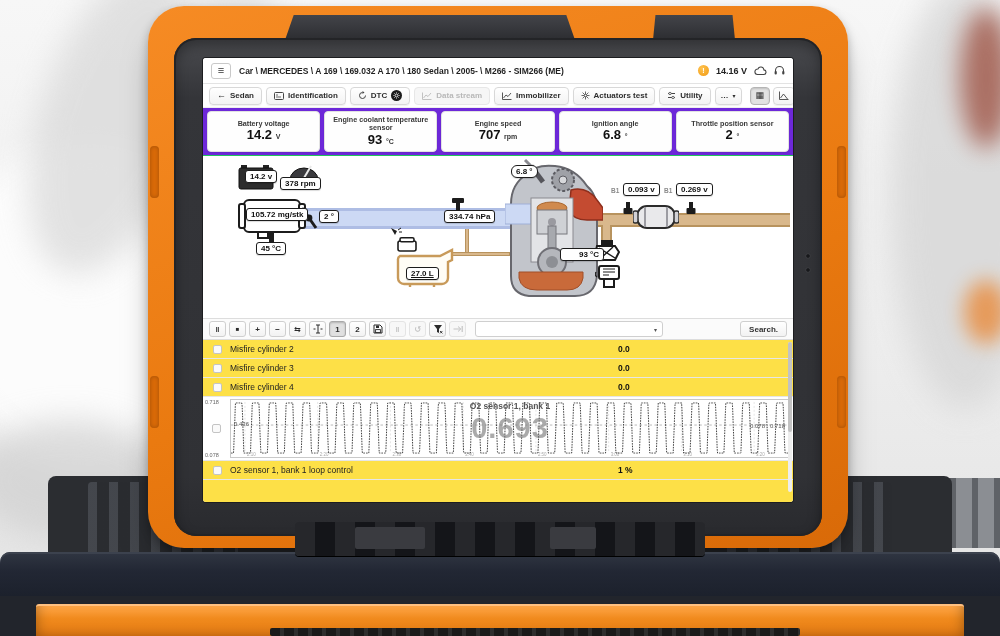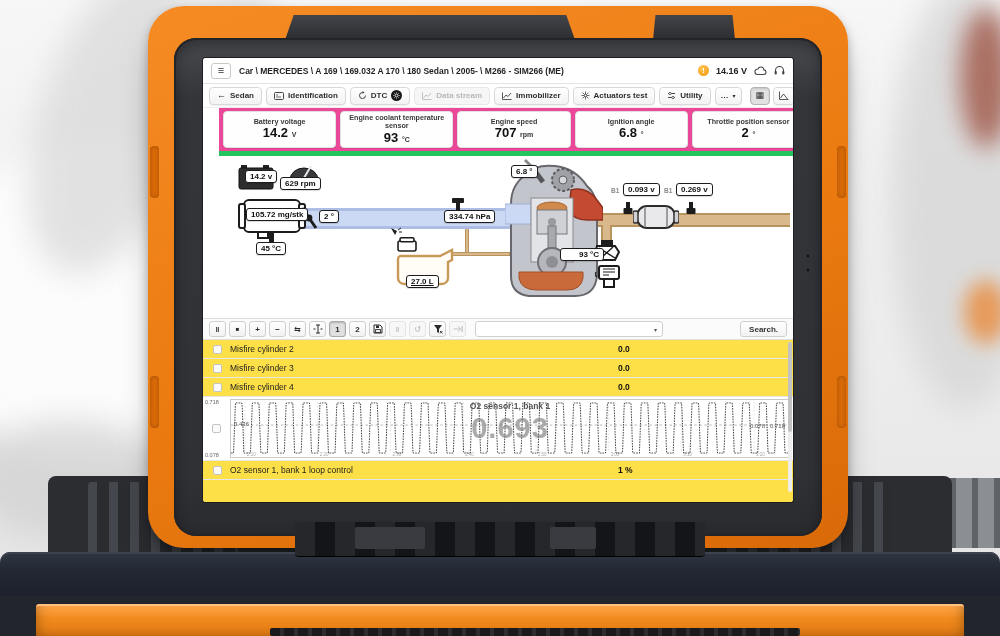--- a/index.html
+++ b/index.html
@@ -72,21 +72,21 @@
     display:inline-flex;align-items:center;gap:4px;padding:0 7px;font-size:8px;font-weight:bold;color:#2e2e2e;
     box-shadow:0 1px 1px rgba(0,0,0,.06);white-space:nowrap;}
   .btn.disabled{color:#b8b8b8;background:#f6f6f6;border-color:#e7e7e7;box-shadow:none;}
   .btn.icon-only{padding:0 5px;}
   .btn.active{background:#e2e2e2;border-color:#b5b5b5;box-shadow:0 1px 2px rgba(0,0,0,.15) inset;}
   .badge{width:11px;height:11px;border-radius:50%;background:#1b1b1b;display:inline-flex;align-items:center;justify-content:center;}
   .spacer{flex:1;}
   .viewgrp{display:flex;gap:3px;}
   .gicon{font-size:9px;line-height:1;}
 
-  .tiles{position:absolute;left:16px;top:50px;width:100%;height:48px;background:#ec4899;border-bottom:5px solid #22c55e;
+  .tiles{position:absolute;left:0;top:50px;width:100%;height:48px;background:#6d28d9;border-bottom:1px solid #22c55e;
     display:flex;gap:4px;padding:3px 4px;}
   .tile{flex:1;background:#fefefe;border:1px solid #e2e2e2;border-radius:4px;box-shadow:0 1px 2px rgba(0,0,0,.07);
     display:flex;flex-direction:column;align-items:center;justify-content:center;padding:2px 3px;text-align:center;}
   .tile .lbl{font-size:7.2px;font-weight:bold;color:#3a3a3a;line-height:1.15;}
   .tile .val{font-size:13px;font-weight:bold;color:#111;line-height:1.1;}
   .tile .unit{font-size:7px;font-weight:bold;color:#333;}
 
   
   .diagram{position:absolute;left:0;top:98px;width:100%;height:156px;background:#fff;}
   .dg{position:absolute;}
@@ -294,21 +294,21 @@
           <rect x="3" y="2" width="6" height="4" fill="#222"></rect>
             <rect x="25" y="2" width="6" height="4" fill="#222"></rect>
           <rect x="1" y="5" width="34" height="21" rx="2" fill="#2d2d2d" stroke="#111"></rect>
         </svg>
         <div class="dlabel" style="left:42px;top:14px;">14.2 v</div>
 
         <svg class="dg" style="left:84px;top:2px;z-index:2" width="34" height="24" viewBox="0 0 34 24">
           <path d="M3 22a14 12 0 1 1 28 0Z" fill="#3a3a3e" stroke="#111"></path>
           <path d="M17 20L24 8" stroke="#e8e8e8" stroke-width="2"></path>
         </svg>
-        <div class="dlabel" style="left:77px;top:21px;">629 rpm</div>
+        <div class="dlabel" style="left:77px;top:21px;">378 rpm</div>
 
         <svg class="dg" style="left:35px;top:40px;z-index:2" width="68" height="48" viewBox="0 0 68 48">
           <rect x="6" y="4" width="56" height="32" rx="5" fill="#fff" stroke="#1c1c1c" stroke-width="2"></rect>
           <rect x="1" y="8" width="6" height="24" rx="2" fill="#fff" stroke="#1c1c1c" stroke-width="2"></rect>
           <rect x="61" y="8" width="6" height="24" rx="2" fill="#fff" stroke="#1c1c1c" stroke-width="2"></rect>
           <rect x="20" y="36" width="10" height="6" fill="#fff" stroke="#1c1c1c" stroke-width="2"></rect>
           <rect x="31" y="36" width="5" height="11" fill="#1c1c1c"></rect>
         </svg>
         <div class="dlabel" style="left:43px;top:52px;">105.72 mg/stk</div>
         <div class="dlabel" style="left:53px;top:86px;">45 °C</div>
@@ -330,40 +330,40 @@
             <path d="M9 4l3-2M10 6l3 0" stroke="#1c1c1c" stroke-width="1"></path>
         </svg>
         <svg class="dg" style="left:193px;top:81px;z-index:2" width="22" height="16" viewBox="0 0 22 16">
           <rect x="2" y="4" width="18" height="10" rx="2" fill="#fff" stroke="#1c1c1c" stroke-width="1.6"></rect>
           <rect x="4" y="0.8" width="14" height="4" rx="1.5" fill="#fff" stroke="#1c1c1c" stroke-width="1.6"></rect>
         </svg>
         <svg class="dg" style="left:191px;top:92px;z-index:2" width="62" height="40" viewBox="0 0 62 40">
           <path d="M6 8h40l12-6v10l-4 2v16a6 6 0 0 1-6 6H10a6 6 0 0 1-6-6V12a4 4 0 0 1 2-4Z" fill="#fffdf6" stroke="#c89a5a" stroke-width="2.4"></path>
           <path d="M16 36v3M40 36v3" stroke="#c89a5a" stroke-width="2.4"></path>
         </svg>
-        <div class="dlabel" style="left:203px;top:119px;text-decoration:underline;">27.0 L</div>
+        <div class="dlabel" style="left:203px;top:111px;text-decoration:underline;">27.0 L</div>
 
         <svg class="dg" style="left:302px;top:2px;z-index:2" width="98" height="144" viewBox="0 0 98 144">
           <path d="M22 16Q30 6 50 8q20 2 32 20q12 10 10 34v56q-2 20-22 20H24q-18-2-18-20V46q0-20 16-30Z" fill="#c2c5cb" stroke="#67676d" stroke-width="2"></path>
           <path d="M66 32q16-4 26 10l6 8v12H82q-14 0-18-10Z" fill="#c44b31" stroke="#8e2f1d" stroke-width="1.5"></path>
           <rect x="0" y="46" width="26" height="20" fill="#ccd9f4" stroke="#9fb0d8"></rect>
           <rect x="26" y="40" width="42" height="64" fill="#e3e4e7" stroke="#8a8a90"></rect>
           <ellipse cx="47" cy="50" rx="15" ry="6" fill="#d08a4e" stroke="#a9662e"></ellipse>
           <rect x="32" y="52" width="30" height="24" fill="#cfd1d5" stroke="#77777d"></rect>
           <circle cx="47" cy="64" r="4" fill="#9a9aa0"></circle>
           <rect x="43" y="68" width="8" height="32" fill="#a7a9ae" stroke="#77777d"></rect>
           <circle cx="47" cy="104" r="14" fill="#b5b7bc" stroke="#707076" stroke-width="2"></circle>
           <circle cx="47" cy="104" r="6" fill="#8d8f94"></circle>
           <path d="M14 120q2 12 18 12h30q14 0 16-12v-6H14Z" fill="#c96a3a" stroke="#a14e28"></path>
           <circle cx="58" cy="22" r="11" fill="#9fa1a7" stroke="#5c5c62" stroke-width="2" stroke-dasharray="3,2"></circle>
           <circle cx="58" cy="22" r="4" fill="#d7d8db" stroke="#5c5c62"></circle>
           <path d="M26 8l12 16" stroke="#55555b" stroke-width="5"></path>
           <path d="M20 2l8 8" stroke="#8a8a90" stroke-width="3"></path>
         </svg>
-        <div class="dlabel" style="left:308px;top:9px;">6.8 °</div>
+        <div class="dlabel" style="left:308px;top:9px;border-radius:6px;">6.8 °</div>
         <div class="dlabel" style="left:357px;top:92px;padding-left:18px;">93 °C</div>
 
         <svg class="dg" style="left:430px;top:47px;z-index:2" width="46" height="28" viewBox="0 0 46 28">
           <rect x="4" y="3" width="38" height="22" rx="10" fill="#e9e9eb" stroke="#2b2b2b" stroke-width="2"></rect>
           <path d="M12 4v20M34 4v20" stroke="#9c9ca2" stroke-width="2"></path>
           <rect x="0" y="8" width="5" height="12" rx="2" fill="#d2d2d6" stroke="#2b2b2b" stroke-width="1.4"></rect>
           <rect x="41" y="8" width="5" height="12" rx="2" fill="#d2d2d6" stroke="#2b2b2b" stroke-width="1.4"></rect>
         </svg>
         <svg class="dg" style="left:420px;top:46px;z-index:3" width="10" height="13" viewBox="0 0 10 13">
           <rect x="3" y="0" width="4" height="6" fill="#1c1c1c"></rect>

